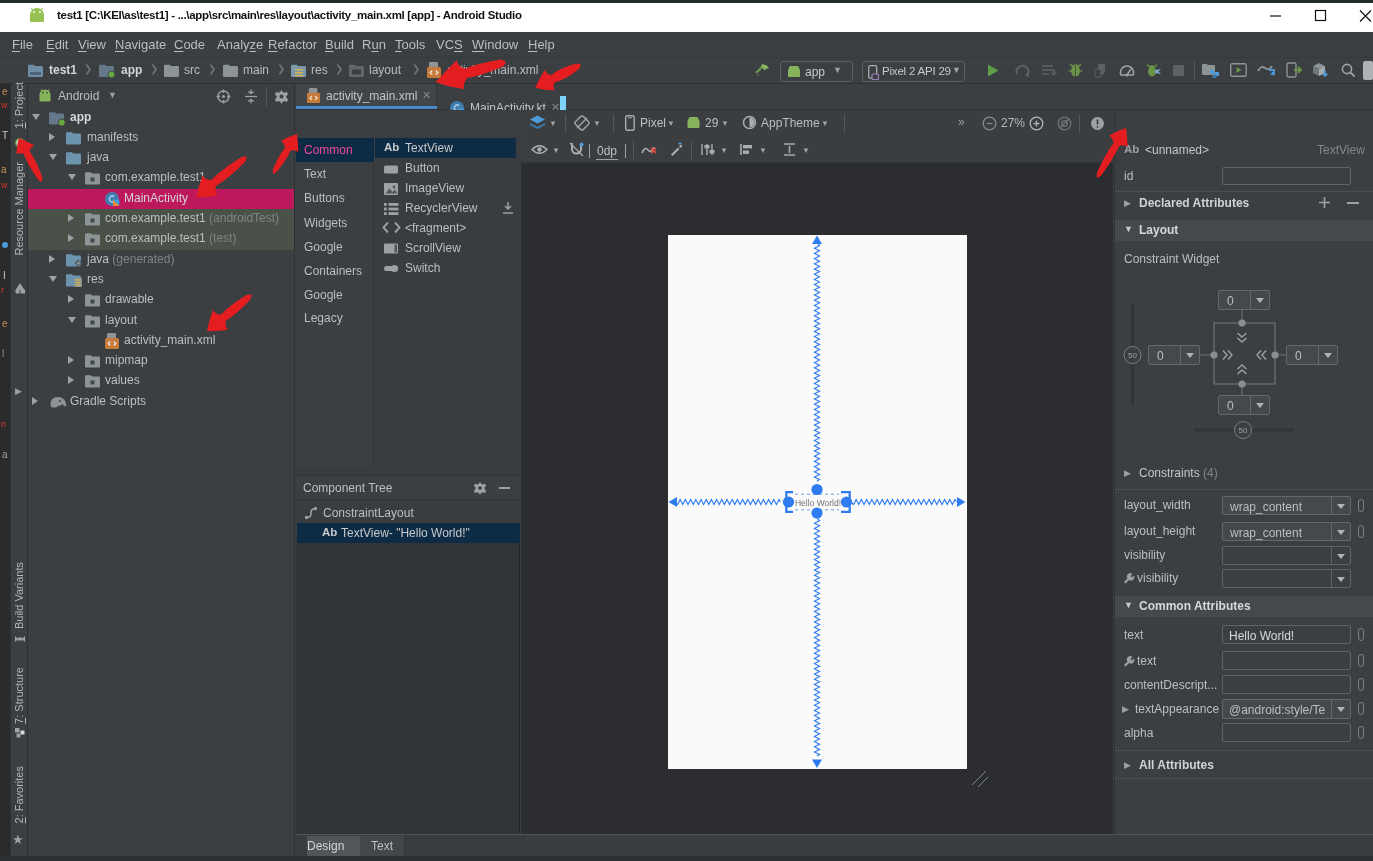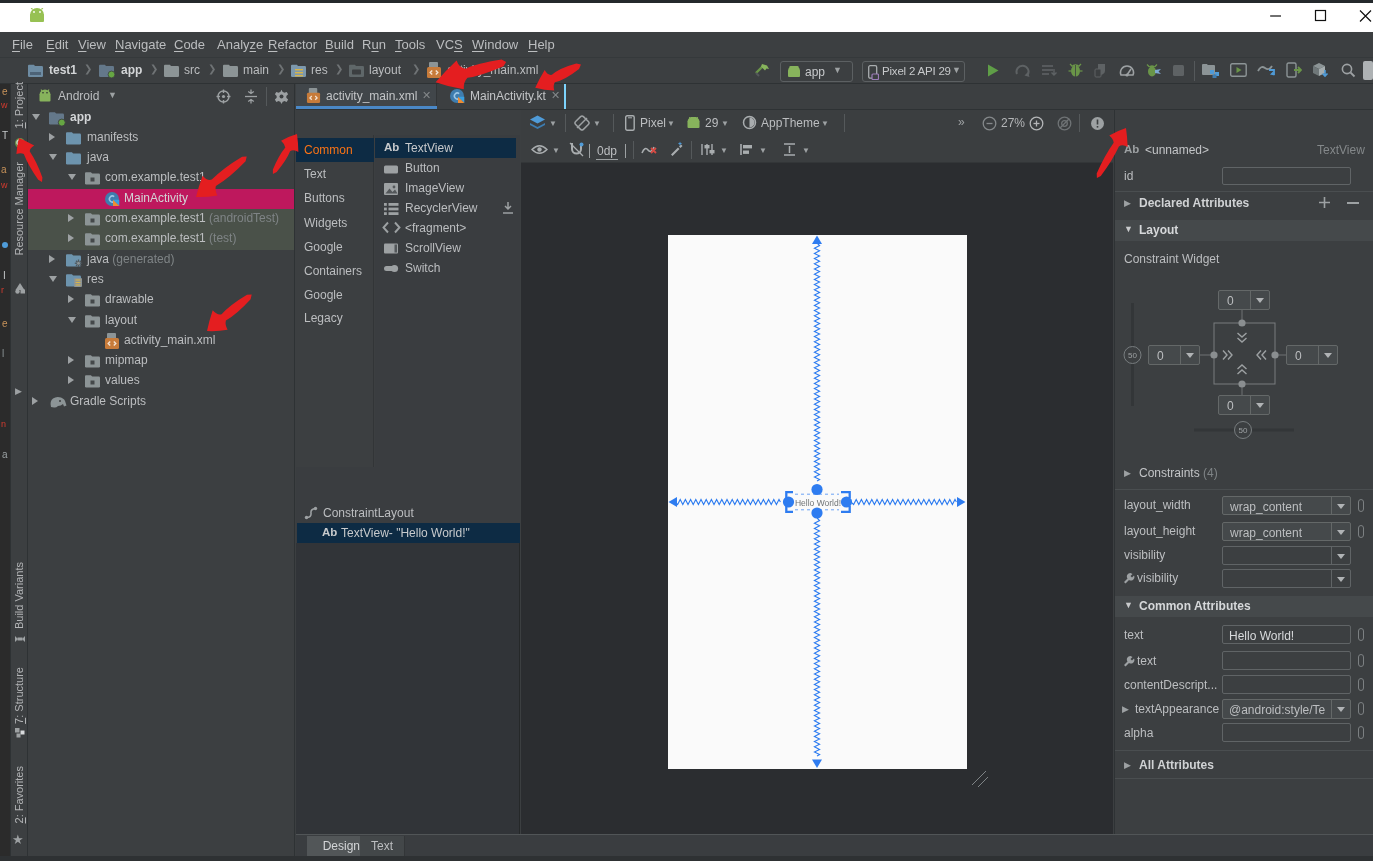--- a/index.html
+++ b/index.html
@@ -63,20 +63,21 @@
     <svg class="abs" style="left:27px;top:8px" width="20" height="15" viewBox="0 0 20 15">
         <g fill="#97c153">
           <rect x="3" y="6" width="14" height="8" rx="1"></rect>
           <path d="M3,7 a7,7 0 0 1 14,0 z"></path>
           <line x1="5.5" y1="1.5" x2="4" y2="-0.5" stroke="#97c153" stroke-width="1.2"></line>
           <line x1="14.5" y1="1.5" x2="16" y2="-0.5" stroke="#97c153" stroke-width="1.2"></line>
           <circle cx="7" cy="4" r="0.9" fill="#fff"></circle>
           <circle cx="13" cy="4" r="0.9" fill="#fff"></circle>
         </g>
       </svg>
+    <div class="ttext">test1 [C:\KEI\as\test1] - ...\app\src\main\res\layout\activity_main.xml [app] - Android Studio</div>
     <svg class="winbtn" style="left:1253px" width="45" height="31">
         <line x1="17" y1="16" x2="28" y2="16" stroke="#111" stroke-width="1.2"></line>
       </svg>
     <svg class="winbtn" style="left:1298px" width="45" height="31">
         <rect x="17.5" y="10.5" width="10" height="10" fill="none" stroke="#111" stroke-width="1.2"></rect>
       </svg>
     <svg class="winbtn" style="left:1343px" width="45" height="31">
         <path d="M17,10.5 L28,21.5 M28,10.5 L17,21.5" stroke="#111" stroke-width="1.2"></path>
       </svg>
   </div>
@@ -475,35 +476,35 @@
     <div class="abs" style="left:0;top:0;width:141px;height:25px;background:#41464a;border-right:1px solid #323537">
       <svg class="abs" style="left:10px;top:4px" width="15" height="16" viewBox="0 0 16 17">
           <rect x="3" y="0" width="9" height="7" rx="1" fill="#8c9496"></rect>
           <rect x="1" y="5" width="14" height="11" rx="1.5" fill="#c77b3a"></rect>
           <path d="M6.2,8.5 L4.2,10.5 L6.2,12.5 M9.8,8.5 L11.8,10.5 L9.8,12.5" stroke="#f4e3d3" stroke-width="1.4" fill="none"></path>
         </svg>
       <span class="abs" style="left:30px;top:5px;color:#c3c5c7">activity_main.xml</span>
       <span class="abs" style="left:126px;top:5px;color:#84888a;font-size:11px">✕</span>
       <div class="abs" style="left:0;top:22px;width:141px;height:3px;background:#4a88c7"></div>
     </div>
-    <div class="abs" style="left:142px;top:0;width:128px;height:25px;border-right:2px solid #7dd3fc">
+    <div class="abs" style="left:142px;top:12px;width:128px;height:25px;border-right:6px solid #7dd3fc">
       <svg class="abs" style="left:11px;top:4px" width="16" height="16" viewBox="0 0 16 16">
           <circle cx="8" cy="8" r="7" fill="#3f7dae"></circle>
           <path d="M10.2,5.6 a3,3 0 1 0 0,4.8" fill="none" stroke="#9cc7e6" stroke-width="1.5"></path>
           <path d="M9,8.8 l6.3,0 l0,6.3 z" fill="#3a9fe0"></path>
           <path d="M9,8.8 l6.3,6.3 l-6.3,0 z" fill="#ef8d33"></path>
         </svg>
       <span class="abs" style="left:32px;top:5px;color:#c3c5c7">MainActivity.kt</span>
       <span class="abs" style="left:113px;top:5px;color:#84888a;font-size:11px">✕</span>
     </div>
   </div>
   <div id="palcol">
     <div id="palette">
       <div class="abs" style="left:0;top:25px;width:78px;height:332px;border-right:1px solid #323537">
-        <div class="abs" style="left:0;top:3px;width:78px;height:24px;background:#0d2b44;color:#f97316">
+        <div class="abs" style="left:0;top:3px;width:78px;height:24px;background:#0d2b44;color:#ec4899">
             <span class="abs" style="left:8px;top:5px">Common</span>
           </div>
         <div class="abs" style="left:8px;top:32px">Text</div>
         <div class="abs" style="left:8px;top:56px">Buttons</div>
         <div class="abs" style="left:8px;top:81px">Widgets</div>
         <div class="abs" style="left:8px;top:105px">Google</div>
         <div class="abs" style="left:8px;top:129px">Containers</div>
         <div class="abs" style="left:8px;top:153px">Google</div>
         <div class="abs" style="left:8px;top:176px">Legacy</div>
       </div>
@@ -546,20 +547,28 @@
           </svg>
         <span class="abs" style="left:30px;top:106px">ScrollView</span>
         <svg class="abs" style="left:8px;top:126px" width="17" height="15" viewBox="0 0 17 15">
             <rect x="1" y="5" width="11" height="5" rx="2.5" fill="#9da1a3"></rect>
             <circle cx="11.5" cy="7.5" r="3.6" fill="#9da1a3"></circle>
           </svg>
         <span class="abs" style="left:30px;top:126px">Switch</span>
       </div>
     </div>
     <div id="comptree">
+      <div class="abs" style="left:0;top:8px;width:224px;height:25px;background:#3c3f41;border-bottom:1px solid #323537;border-top:1px solid #323537">
+        <span class="abs" style="left:7px;top:5px;color:#bcbec0">Component Tree</span>
+        <svg class="abs" style="left:177px;top:5px" width="14" height="14" viewBox="0 0 15 15">
+            <path fill="#9da1a3" d="M7.5,0.8l1.2,2.2a5,5 0 0 1 1.6,0.7l2.4-0.8 1.4,2.4-1.8,1.7a5,5 0 0 1 0,1.8l1.8,1.7-1.4,2.4-2.4-0.8a5,5 0 0 1-1.6,0.7l-1.2,2.2-1.2-2.2a5,5 0 0 1-1.6-0.7l-2.4,0.8-1.4-2.4 1.8-1.7a5,5 0 0 1 0-1.8l-1.8-1.7 1.4-2.4 2.4,0.8a5,5 0 0 1 1.6-0.7z"></path>
+            <circle cx="7.5" cy="7.5" r="2" fill="#3a3d40"></circle>
+          </svg>
+        <div class="abs" style="left:203px;top:11px;width:11px;height:1.6px;background:#9da1a3"></div>
+      </div>
       <div class="abs" style="left:0;top:36px;width:224px;height:20px">
         <svg class="abs" style="left:8px;top:3px" width="14" height="14" viewBox="0 0 14 14">
             <path d="M2.5,11.5 q5,0 4.5,-4.5 q-0.5,-4 4.5,-4.5" fill="none" stroke="#9da1a3" stroke-width="1.6"></path>
             <circle cx="2.5" cy="11.5" r="1.7" fill="#9da1a3"></circle>
             <circle cx="11.5" cy="2.5" r="1.7" fill="#9da1a3"></circle>
           </svg>
         <span class="abs" style="left:27px;top:3px">ConstraintLayout</span>
       </div>
       <div class="abs" style="left:1px;top:56px;width:223px;height:20px;background:#0d2b44">
         <span class="abs" style="left:25px;top:3px;color:#c8cacc;font-weight:700;font-size:11.5px">Ab</span>
@@ -844,21 +853,21 @@
     <div class="pill" style="left:243px;top:592px"></div>
     <span class="abs" style="left:9px;top:616px">alpha</span>
     <div class="field" style="left:107px;top:613px;width:129px;height:19px"></div>
     <div class="pill" style="left:243px;top:616px"></div>
     <div class="abs" style="left:0;top:640px;width:259px;height:1px;background:#4a4e50"></div>
     <div class="abs" style="left:9px;top:650px;color:#9da1a3;font-size:9px">▶</div>
     <span class="abs" style="left:24px;top:648px;font-weight:700;color:#d0d2d4">All Attributes</span>
     <div class="abs" style="left:0;top:668px;width:259px;height:1px;background:#4a4e50"></div>
   </div>
   <div id="btmbar">
-    <div class="abs" style="left:11px;top:1px;width:53px;height:21px;background:#525658;color:#d3d5d7;text-align:right;font-size:12px;padding-top:3px;">Design</div>
+    <div class="abs" style="left:11px;top:1px;width:53px;height:21px;background:#525658;color:#d3d5d7;text-align:left;font-size:12px;padding-top:3px;">Design</div>
     <div class="abs" style="left:64px;top:1px;width:45px;height:21px;background:#434749;color:#bcbec0;text-align:center;font-size:12px;padding-top:3px;border-right:1px solid #333638;">Text</div>
   </div>
   <div id="btmstrip"></div>
   <svg id="arrows" class="abs" style="left:0;top:0;pointer-events:none" width="1373" height="861">
     <g fill="#e41e20">
       <path d="M435.6,82.2 Q445.1,71.3 456.6,60.5 Q459.2,68.4 466.0,68.7 Q476.2,63.6 501.6,59.6 L506.1,61.9 L503.5,66.2 Q479.8,76.3 467.5,77.8 Q463.4,82.0 463.8,89.2 Q448.8,87.0 435.6,82.2 Z"></path>
       <path d="M535.2,87.7 Q539.3,78.9 544.7,70.0 Q547.7,75.6 551.9,74.8 Q559.4,68.1 576.3,63.5 L581.0,64.5 L579.0,68.9 Q565.3,79.7 554.9,82.2 Q552.8,85.2 554.3,90.5 Q544.4,90.1 535.2,87.7 Z"></path>
       <path d="M19.0,138.0 Q26.5,141.2 34.2,145.4 Q29.4,148.1 29.8,151.6 Q36.8,161.9 42.4,177.6 L42.0,181.9 L38.2,179.8 Q28.5,166.2 23.8,154.1 Q21.0,152.6 16.4,154.0 Q16.9,145.8 19.0,138.0 Z"></path>
       <path d="M196.0,197.0 Q198.6,186.6 202.6,175.7 Q207.1,181.0 211.8,179.6 Q222.8,168.3 242.1,156.7 L246.7,156.6 L245.6,161.2 Q230.0,177.4 215.9,186.0 Q214.6,190.2 217.4,195.5 Q206.5,197.4 196.0,197.0 Z"></path>
       <path d="M207.0,331.0 Q209.2,320.8 212.7,310.3 Q217.1,315.5 221.6,314.2 Q230.0,304.8 247.0,294.7 L251.7,294.6 L250.6,299.2 Q237.3,313.8 225.9,320.5 Q224.8,324.6 227.6,329.8 Q217.2,331.6 207.0,331.0 Z"></path>

